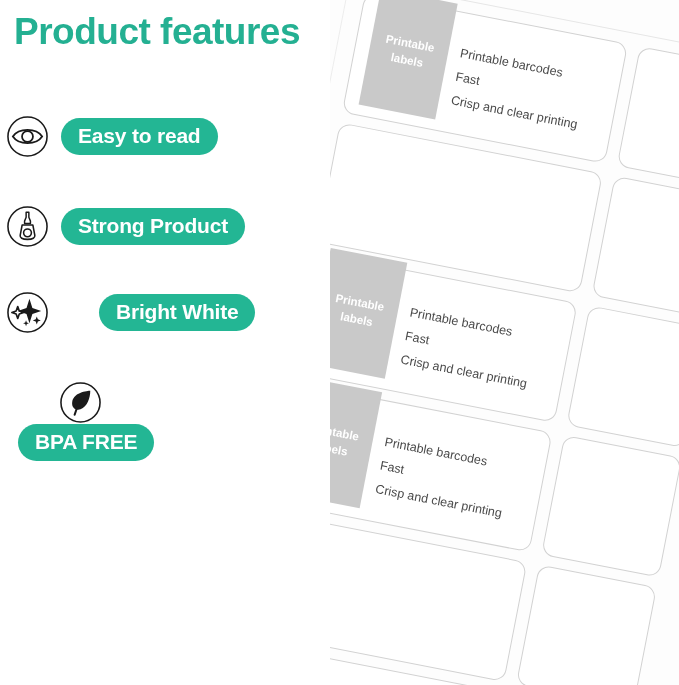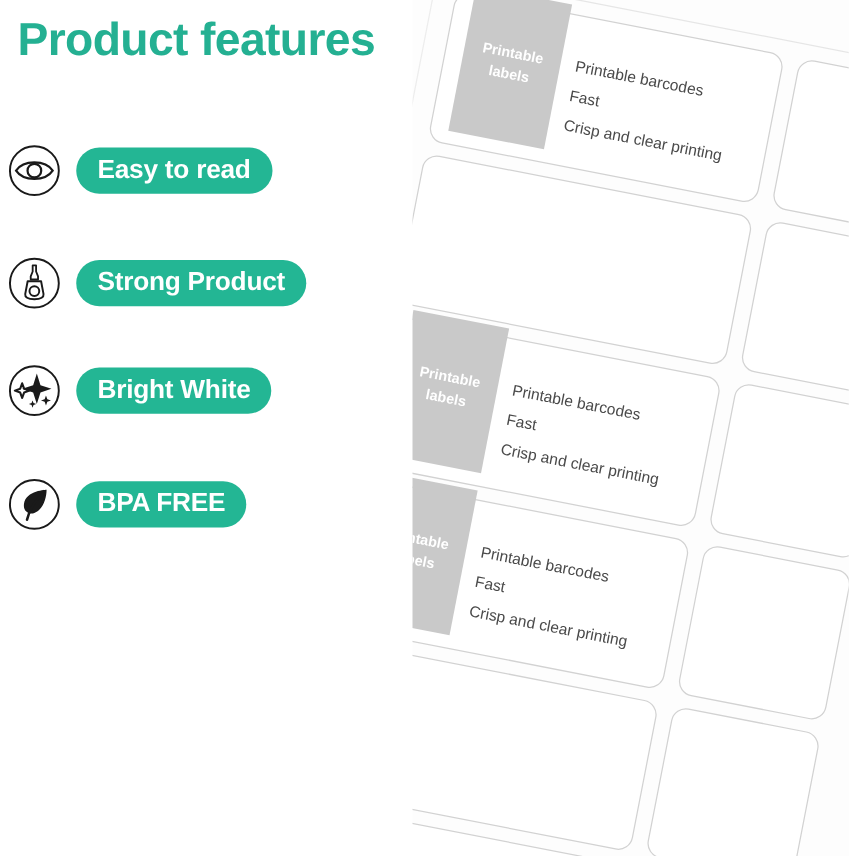--- a/index.html
+++ b/index.html
@@ -39,22 +39,22 @@
 
   .feature-row {
     position: absolute;
     left: 6px;
     display: flex;
     align-items: center;
     height: 44px;
   }
   #feature-row-0 { top: 114px; }
   #feature-row-1 { top: 204px; }
-  #feature-row-2 { top: 290px; }
-  #feature-row-3 { top: 381px; }
+  #feature-row-2 { top: 290px; gap: 38px; }
+  #feature-row-3 { top: 381px; flex-direction: column; }
   #feature-row-4 { top: 468px; }
 
   .feature-icon {
     width: 43px;
     height: 43px;
     flex: 0 0 43px;
     display: block;
   }
 
   .feature-badge {

